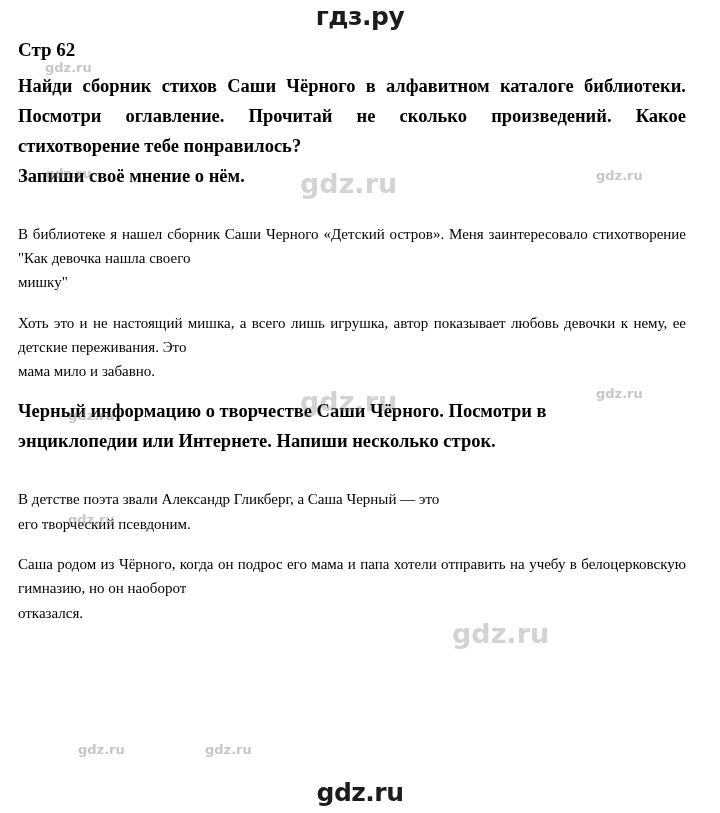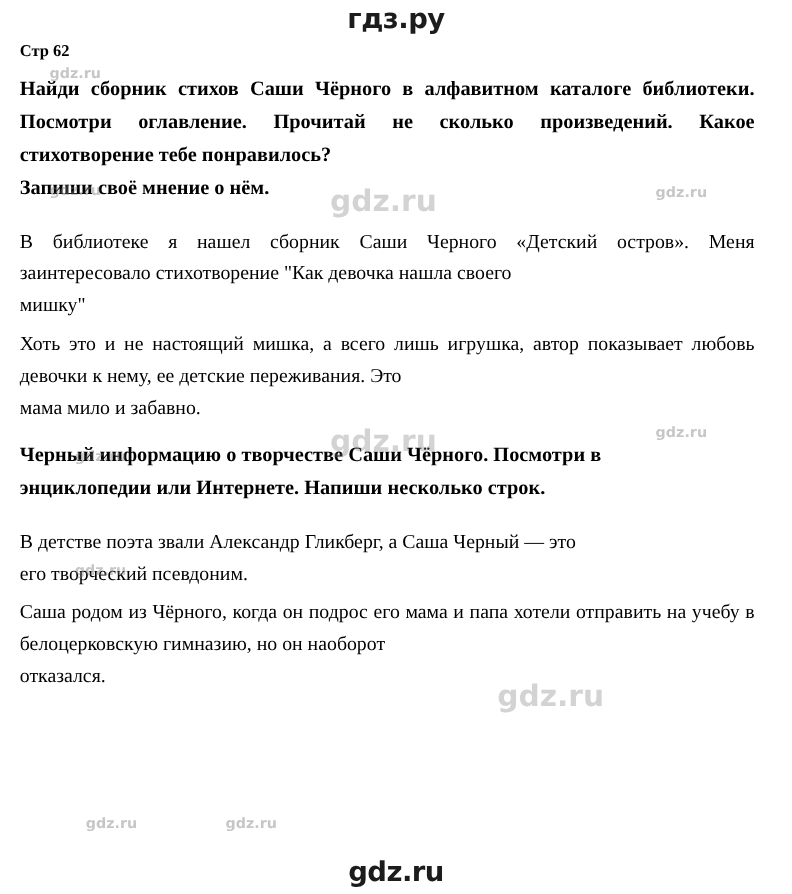--- a/index.html
+++ b/index.html
@@ -49,39 +49,39 @@
 
   .content {
     position: absolute;
     top: 38px;
     left: 18px;
     width: 668px;
   }
 
   .page-label {
     font-weight: bold;
-    font-size: 15px;
+    font-size: 19px;
     margin: 0 0 10px 0;
     line-height: 1.25;
   }
 
   .task {
     font-weight: bold;
     font-size: 18.5px;
     line-height: 1.62;
     text-align: justify;
     margin: 0 0 6px 0;
   }
   .task .lastline { display: block; text-align: left; }
 
   .para {
-    font-size: 18px;
+    font-size: 15px;
     line-height: 1.62;
     text-align: justify;
-    margin: 4px 0 6px 0;
+    margin: 16px 0 6px 0;
   }
   .para .lastline { display: block; text-align: left; }
 
   .gap-s { height: 8px; }
 
   
   .wm {
     position: absolute;
     font-family: "DejaVu Sans", sans-serif;
     font-weight: bold;

